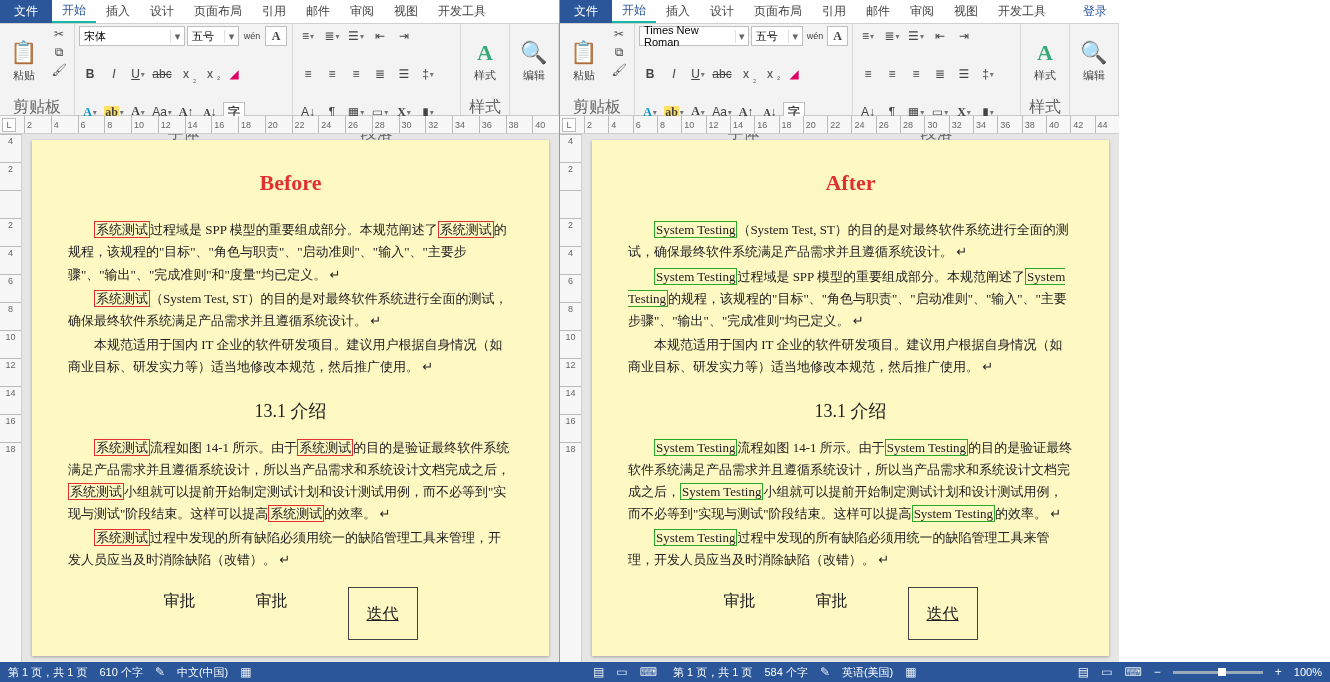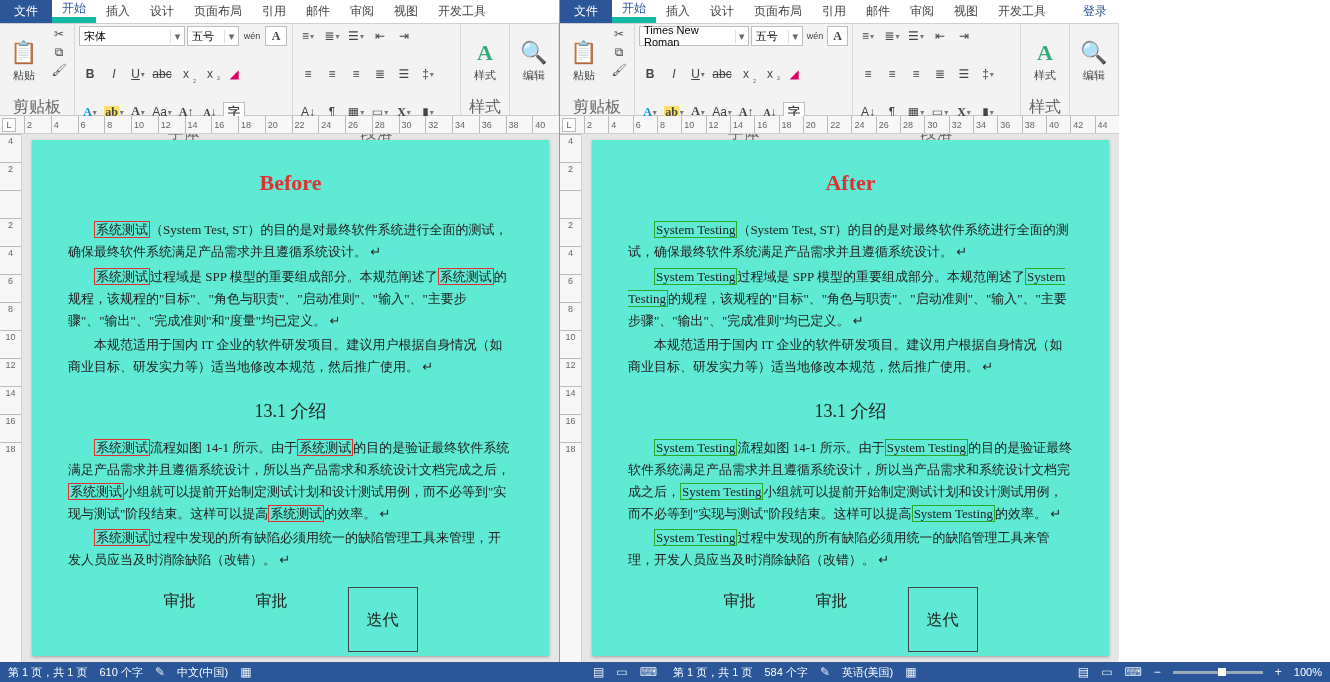--- a/index.html
+++ b/index.html
@@ -6,21 +6,21 @@
 body { font-family: "Microsoft YaHei", Arial, sans-serif; font-size: 12px; background: #fff; width: 1330px; height: 682px; overflow: hidden; position: relative; }
 
 .wrap { display: flex; width: 1060px; height: 662px; }
 .pane { width: 665px; height: 662px; border-right: 1px solid #999; display: flex; flex-direction: column; background: #fff; }
 .pane:last-child { border-right: none; }
 
 
 .tabs { display: flex; align-items: stretch; height: 24px; background: #fff; border-bottom: 1px solid #d0d0d0; font-size: 12px; }
 .file-btn { background: #2b579a; color: #fff; padding: 0 14px; display: flex; align-items: center; cursor: pointer; }
 .tab { padding: 0 10px; display: flex; align-items: center; color: #444; cursor: pointer; }
-.tab.active { color: #2b579a; border-bottom: 6px solid #14b8a6; }
+.tab.active { color: #2b579a; border-bottom: 2px solid #14b8a6; }
 .tabs-spacer { flex: 1; }
 .login { padding: 6px 12px; display: flex; align-items: center; color: #2b579a; cursor: pointer; text-align: right; }
 
 
 .ribbon { display: flex; height: 92px; background: #f3f3f3; border-bottom: 1px solid #c8c8c8; }
 .group { border-right: 1px solid #d8d8d8; display: flex; flex-direction: column; padding: 2px 4px 0 4px; }
 .group-body { flex: 1; display: flex; align-items: flex-start; gap: 2px; }
 .group-label { text-align: center; font-size: 16px; color: #666; padding: 1px 0 2px 0; position: relative; }
 
 .big-btn { display: flex; flex-direction: column; align-items: center; justify-content: center; width: 40px; height: 70px; cursor: pointer; }
@@ -50,30 +50,30 @@
 
 .ruler-h { height: 18px; background: #f7f7f7; border-bottom: 1px solid #d0d0d0; position: relative; overflow: hidden; font-size: 9px; color: #666; }
 .ruler-h .marks { position: absolute; left: 24px; right: 0; top: 0; bottom: 0; display: flex; }
 .ruler-h .mk { width: 28px; border-left: 1px solid #bbb; text-align: left; padding-left: 2px; padding-top: 4px; }
 .ruler-corner { position: absolute; left: 2px; top: 2px; width: 14px; height: 14px; border: 1px solid #bbb; background: #fff; font-size: 9px; text-align: center; line-height: 12px; }
 
 
 .docwrap { flex: 1; display: flex; background: #e6e6e6; overflow: hidden; }
 .ruler-v { width: 22px; background: #f7f7f7; border-right: 1px solid #d0d0d0; font-size: 9px; color: #666; }
 .ruler-v .vm { height: 28px; border-top: 1px solid #bbb; text-align: center; padding-top: 1px; }
-.page { flex: 1; background: #5eead4; margin: 6px 10px; box-shadow: 0 1px 3px rgba(0,0,0,.3); padding: 24px 36px; overflow: hidden; font-size: 13px; line-height: 1.7; color: #222; font-family: "SimSun", serif; }
+.page { flex: 1; background: #fef9c3; margin: 6px 10px; box-shadow: 0 1px 3px rgba(0,0,0,.3); padding: 24px 36px; overflow: hidden; font-size: 13px; line-height: 1.7; color: #222; font-family: "SimSun", serif; }
 
 .doc-title { text-align: center; font-size: 22px; font-weight: bold; color: #e03030; margin-bottom: 18px; }
 .doc-para { text-indent: 2em; margin-bottom: 2px; }
 .doc-h { text-align: center; font-size: 18px; font-weight: normal; margin: 18px 0 10px 0; font-family: "SimSun", serif; }
 .box-red { border: 1.5px solid #e03030; padding: 0 1px; }
 .box-grn { border: 1.5px solid #2aa82a; padding: 0 1px; }
 
 .approve-row { display: flex; justify-content: center; gap: 60px; margin-top: 16px; font-size: 16px; }
-.approve-row .slot { border: 1px solid #444; padding: 18px 18px; }
+.approve-row .slot { border: 1px solid #444; padding: 12px 18px; text-decoration: underline; }
 
 
 .status { position: absolute; left: 0; right: 0; bottom: 0; height: 20px; background: #2b579a; color: #fff; display: flex; align-items: center; font-size: 11px; }
 .status .half { width: 665px; display: flex; align-items: center; gap: 12px; padding: 0 8px; }
 .status .ico { font-size: 12px; opacity: .9; }
 .status .spacer { flex: 1; }
 .zoom-slider { width: 90px; height: 3px; background: #9ab; position: relative; }
 .zoom-slider::after { content: ""; position: absolute; left: 45px; top: -3px; width: 8px; height: 8px; background: #fff; }
 </style>
 </head>
@@ -273,22 +273,22 @@
           <div class="vm">6</div>
           <div class="vm">8</div>
           <div class="vm">10</div>
           <div class="vm">12</div>
           <div class="vm">14</div>
           <div class="vm">16</div>
           <div class="vm">18</div>
         </div>
       <div class="page">
         <div class="doc-title">Before</div>
+        <p class="doc-para"><span class="box-red">系统测试</span><span>过程域是 SPP 模型的重要组成部分。本规范阐述了</span><span class="box-red">系统测试</span><span>的规程，该规程的"目标"、"角色与职责"、"启动准则"、"输入"、"主要步骤"、"输出"、"完成准则"和"度量"均已定义。</span> ↵</p>
         <p class="doc-para"><span class="box-red">系统测试</span><span>（System Test, ST）的目的是对最终软件系统进行全面的测试，确保最终软件系统满足产品需求并且遵循系统设计。</span> ↵</p>
-        <p class="doc-para"><span class="box-red">系统测试</span><span>过程域是 SPP 模型的重要组成部分。本规范阐述了</span><span class="box-red">系统测试</span><span>的规程，该规程的"目标"、"角色与职责"、"启动准则"、"输入"、"主要步骤"、"输出"、"完成准则"和"度量"均已定义。</span> ↵</p>
         <p class="doc-para"><span>本规范适用于国内 IT 企业的软件研发项目。建议用户根据自身情况（如商业目标、研发实力等）适当地修改本规范，然后推广使用。</span> ↵</p>
         <div class="doc-h">13.1  介绍</div>
         <p class="doc-para"><span class="box-red">系统测试</span><span>流程如图 14-1 所示。由于</span><span class="box-red">系统测试</span><span>的目的是验证最终软件系统满足产品需求并且遵循系统设计，所以当产品需求和系统设计文档完成之后，</span><span class="box-red">系统测试</span><span>小组就可以提前开始制定测试计划和设计测试用例，而不必等到"实现与测试"阶段结束。这样可以提高</span><span class="box-red">系统测试</span><span>的效率。</span> ↵</p>
         <p class="doc-para"><span class="box-red">系统测试</span><span>过程中发现的所有缺陷必须用统一的缺陷管理工具来管理，开发人员应当及时消除缺陷（改错）。</span> ↵</p>
         <div class="approve-row">
           <span>审批</span>
           <span>审批</span>
           <span class="slot">迭代</span>
         </div>
       </div>

